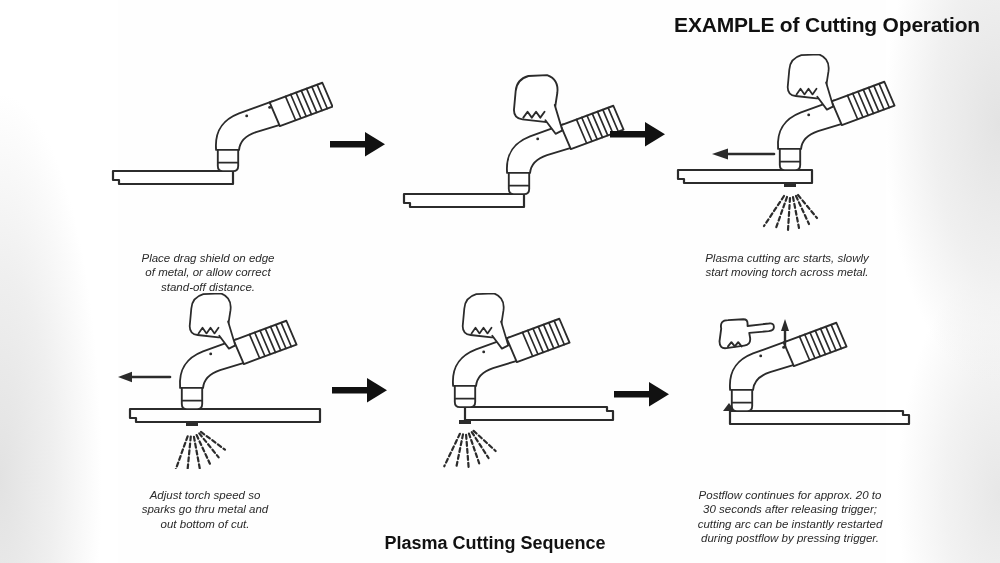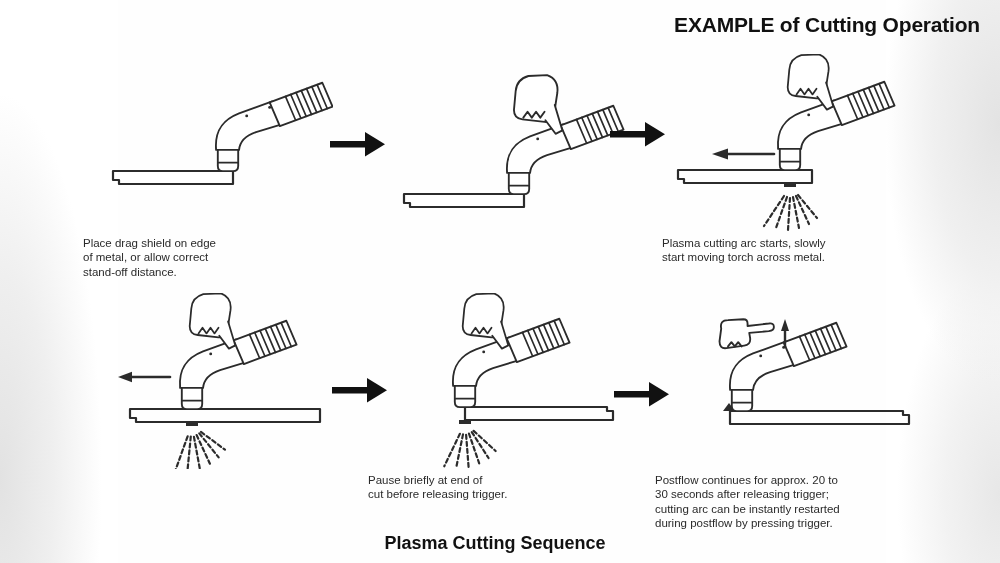--- a/index.html
+++ b/index.html
@@ -24,22 +24,22 @@
     position:absolute;top:13px;left:0;width:980px;text-align:right;
     font-size:21px;font-weight:bold;letter-spacing:-0.2px;color:#111;
   }
   .page-subtitle{
     position:absolute;top:523px;left:0;width:990px;text-align:center;
     font-size:18px;font-weight:bold;color:#111;margin-top:10px;
   }
   .step-cell{position:absolute;}
   .step-cell svg{display:block;}
   .caption{
-    text-align:left;font-size:11.5px;line-height:1.24;color:#2a2a2a;
-    white-space:pre-line;margin-top:4px;
+    text-align:center;font-size:11.5px;line-height:1.24;color:#2a2a2a;
+    white-space:pre-line;margin-top:19px;font-style:italic;
   }
   .next-arrow{position:absolute;}
   .lineart{stroke:#2b2b2b;stroke-width:2.2;fill:none;stroke-linejoin:round;stroke-linecap:round;}
 </style>
 </head>
 <body>
 
 <div class="edge-band edge-left"></div>
 <div class="edge-band edge-right"></div>
 
@@ -135,39 +135,40 @@
     <path class="lineart" d="M50,116 L240,116 L240,129 L56,129 L56,125 L50,125 Z" fill="#fff"></path>
     <g class="lineart">
       <path d="M90,84 L52,84" stroke-width="2.6"></path>
       <polygon points="52,78.8 38,84 52,89.2" fill="#2b2b2b" stroke="none"></polygon>
     </g>
     <use href="#torch" transform="translate(112,117) scale(0.85) translate(-51,-118)"></use>
     <use href="#hand" transform="translate(102.5,-3.6) scale(0.8)"></use>
     <rect x="106" y="129" width="12" height="4" fill="#2b2b2b"></rect>
     <use href="#sparks" transform="translate(112,136) rotate(-14)"></use>
   </svg>
+  <div class="caption">Adjust torch speed so
+sparks go thru metal and
+out bottom of cut.</div>
 </div>
 
 <div class="next-arrow" style="left:332px;top:372px">
   <svg width="56" height="36" viewBox="0 0 56 36">
     <rect x="0" y="15" width="36" height="6.5" fill="#111"></rect>
     <polygon points="35,6 55,18.2 35,30.5" fill="#111"></polygon>
   </svg>
 </div>
 
 <div class="step-cell" style="left:368px;top:293px;width:250px">
   <svg width="250" height="176" viewBox="0 0 250 176">
     <path class="lineart" d="M97,114 L239,114 L239,118 L245,118 L245,127 L97,127 Z" fill="#fff"></path>
     <use href="#torch" transform="translate(97,115) scale(0.85) translate(-51,-118)"></use>
     <use href="#hand" transform="translate(87.5,-3.6) scale(0.8)"></use>
     <rect x="91" y="127" width="12" height="4" fill="#2b2b2b"></rect>
     <use href="#sparks" transform="translate(97,134) rotate(-8)"></use>
   </svg>
-  <div class="caption">Pause briefly at end of
-cut before releasing trigger.</div>
 </div>
 
 <div class="next-arrow" style="left:614px;top:376px">
   <svg width="56" height="36" viewBox="0 0 56 36">
     <rect x="0" y="15" width="36" height="6.5" fill="#111"></rect>
     <polygon points="35,6 55,18.2 35,30.5" fill="#111"></polygon>
   </svg>
 </div>
 
 <div class="step-cell" style="left:655px;top:293px;width:270px">

